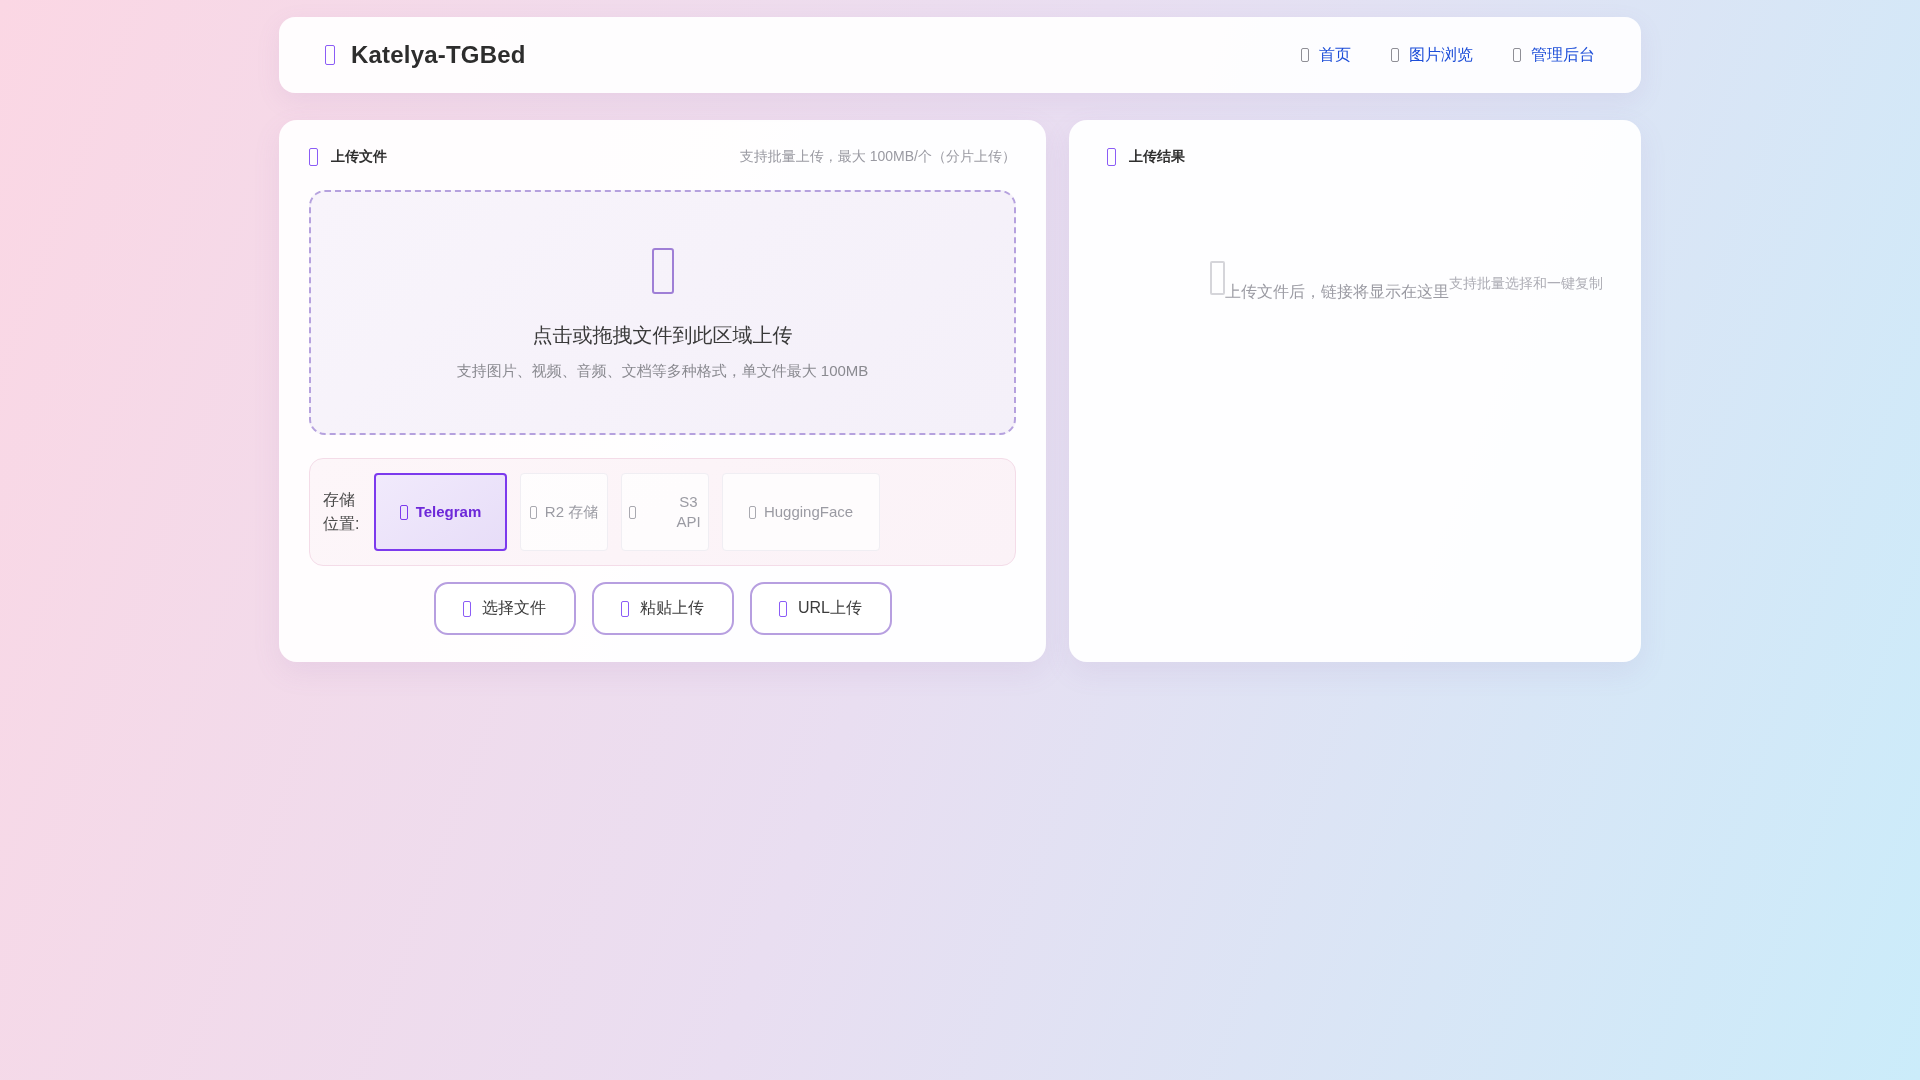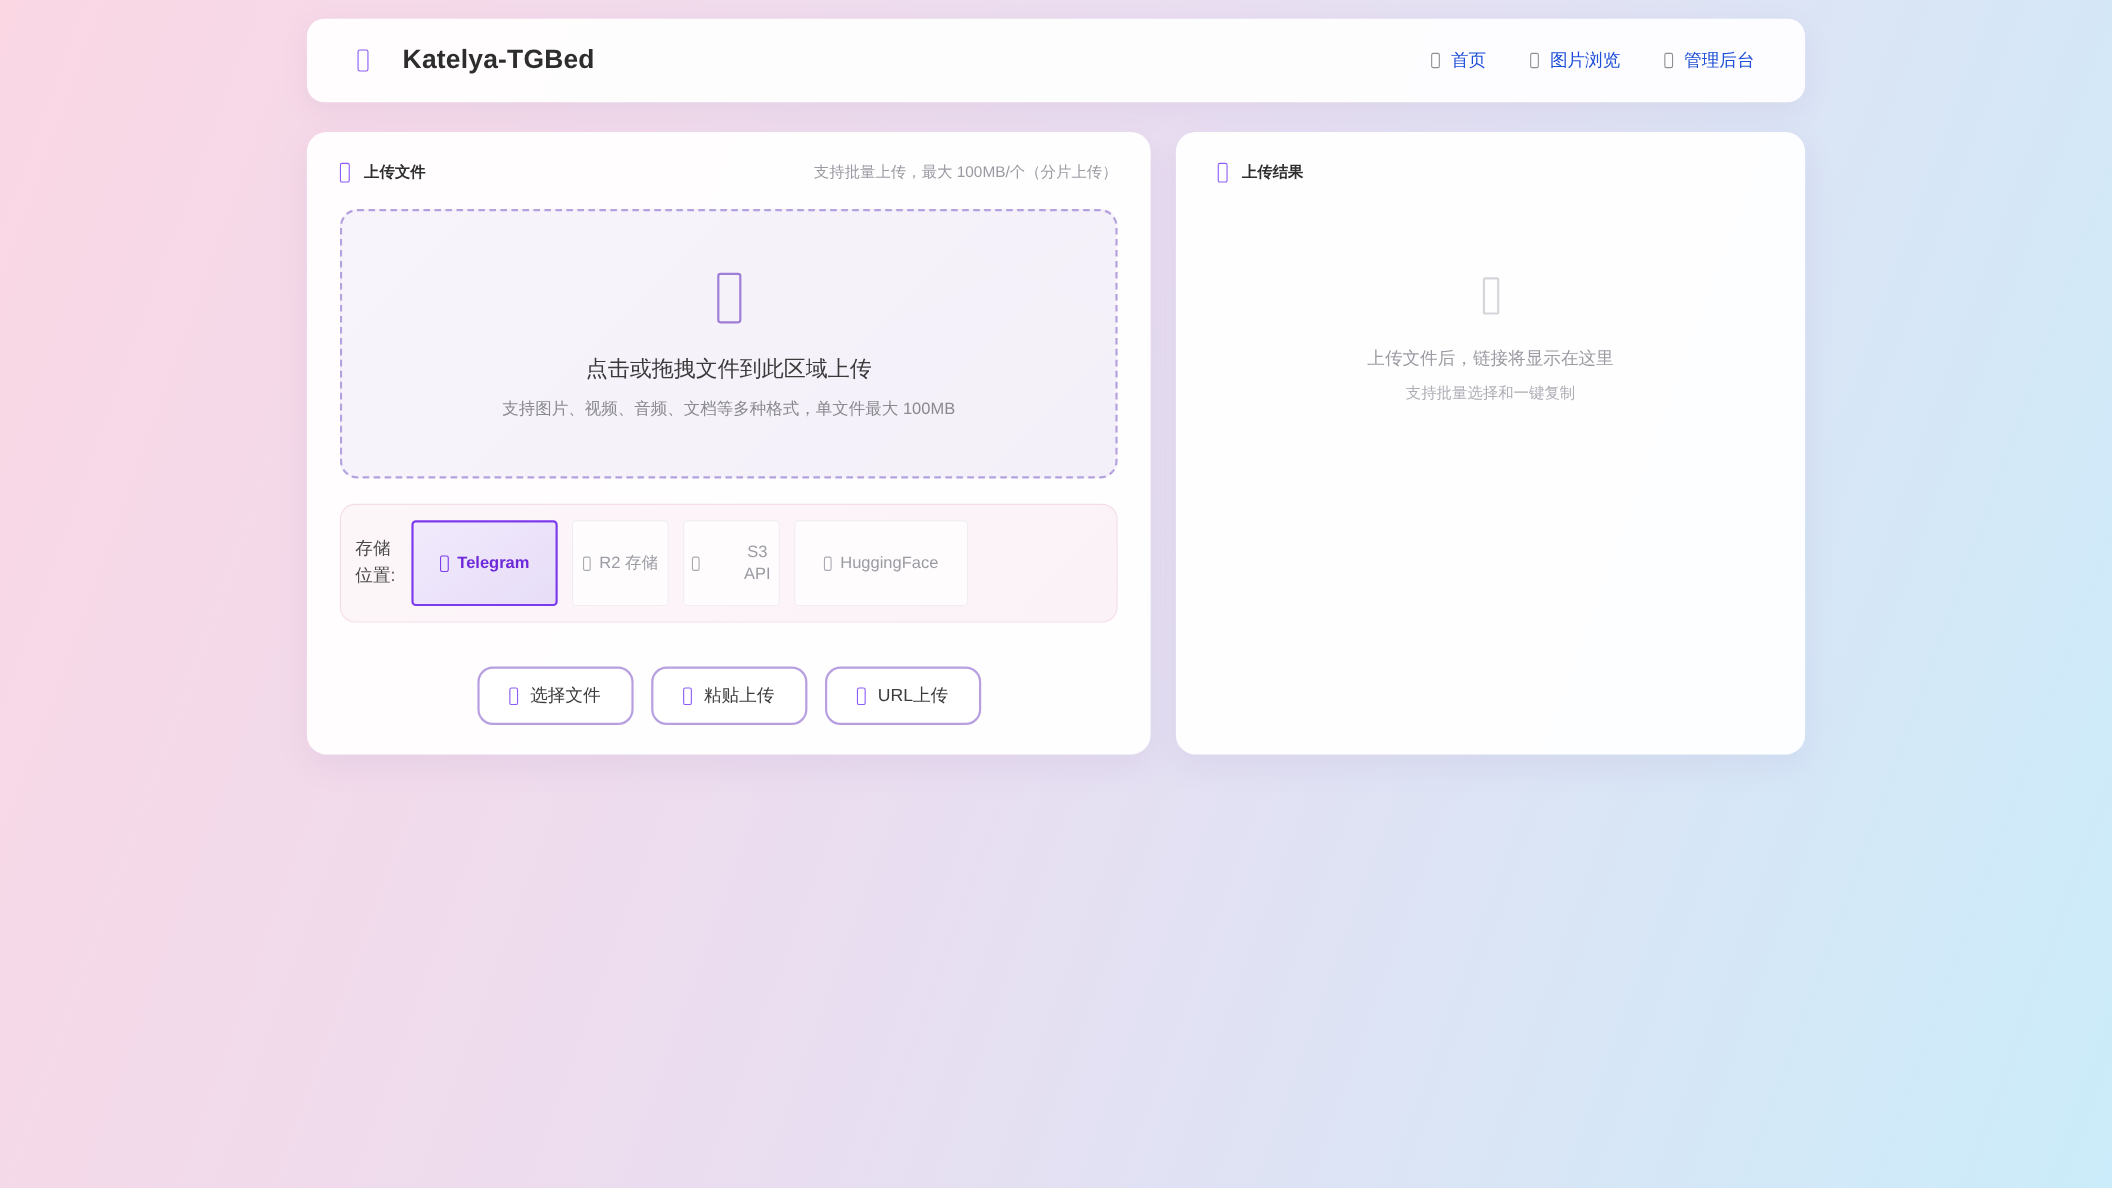--- a/index.html
+++ b/index.html
@@ -23,21 +23,21 @@
   .tofu-empty  { width:15px; height:34px; color:#d5d5da; border-width:2px; }
 
   
   .header-card {
     height:76px; border-radius:16px;
     background:rgba(255,255,255,0.93);
     box-shadow:0 8px 24px rgba(150,110,180,0.10);
     display:flex; align-items:center; justify-content:space-between;
     padding:0 46px;
   }
-  .brand { display:flex; align-items:center; gap:31px; }
+  .brand { display:flex; align-items:center; gap:16px; }
   .brand-title { font-size:24px; font-weight:bold; color:#2d2d2d; letter-spacing:.2px; }
   .nav { display:flex; align-items:center; gap:40px; }
   .nav-item { display:flex; align-items:center; gap:10px; font-size:16px; color:#1d4ed8; cursor:pointer; }
 
   
   .cards { display:flex; gap:23px; margin-top:27px; align-items:stretch; }
   .card {
     border-radius:18px; background:rgba(255,255,255,0.95);
     box-shadow:0 10px 28px rgba(150,110,180,0.10);
   }
@@ -79,30 +79,30 @@
   .storage-btn.selected .opt-label { max-width:none; }
   .storage-btn.plain { border:1px solid #f0eef3; background:rgba(255,255,255,0.75); color:#9b9ba3; }
   .w-telegram { width:133px; }
   .w-r2 { width:88px; }
   .w-s3 { width:88px;gap:40px; }
   .w-discord { width:120px; }
   .w-hf { width:158px; }
   .w-discord .opt-label, .w-hf .opt-label { max-width:none; }
 
   
-  .actions { margin-top:40px; display:flex; justify-content:center; gap:16px; }
+  .actions { margin-top:16px; display:flex; justify-content:center; gap:16px; }
   .action-btn {
     width:142px; height:53px; border:2px solid #b79fe0; border-radius:14px;
     background:rgba(255,255,255,0.85); cursor:pointer;
     display:flex; align-items:center; justify-content:center; gap:11px;
     font-size:16px; color:#3c3c3c;
   }
 
   
-  .result-empty { margin-top:86px; display:flex; flex-direction:column; align-items:center; text-align:center;justify-content:flex-end; }
+  .result-empty { margin-top:86px; display:flex; flex-direction:row; align-items:center; text-align:center;justify-content:flex-end; }
   .empty-line1 { margin-top:30px; font-size:16px; color:#9b9ba3; }
   .empty-line2 { margin-top:12px; font-size:14px; color:#aeaeb6; }
 </style>
 </head>
 <body>
 
 <div class="container">
 
   <header class="header-card">
     <div class="brand">

